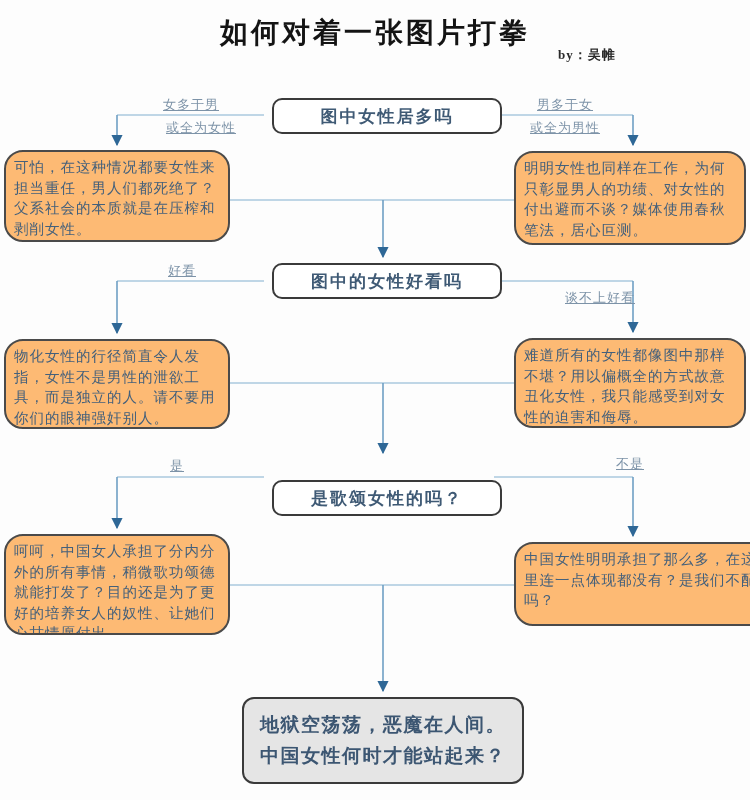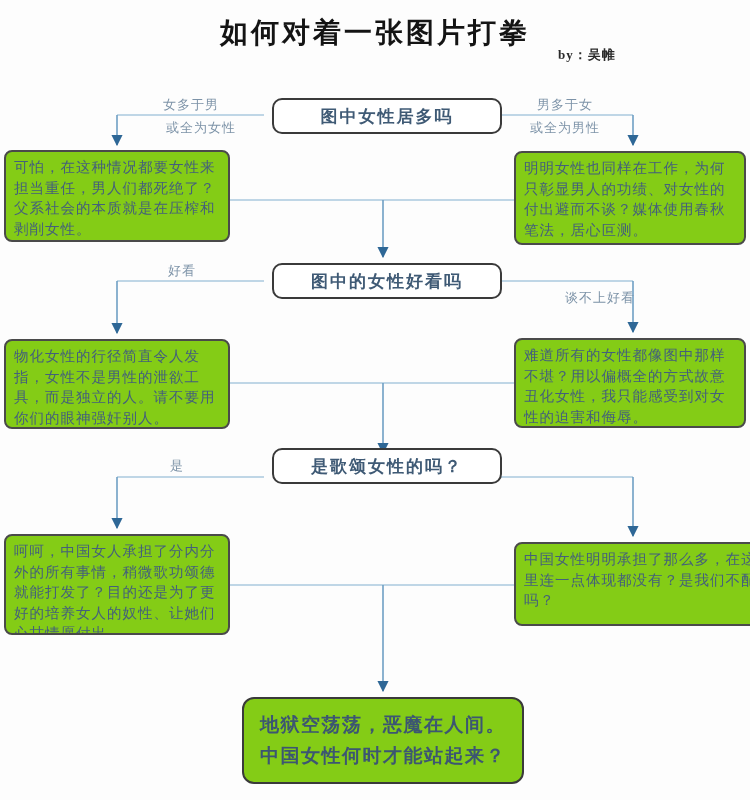--- a/index.html
+++ b/index.html
@@ -12,28 +12,28 @@
   .arrowhead-fill { fill:var(--arrowhead,#2e6796); }
   .title { position:absolute; top:14px; left:0; width:100%; text-align:center;
            font-family:"Liberation Serif",serif; font-weight:bold; font-size:28px;
            letter-spacing:3px; color:#141414; }
   .byline { position:absolute; top:46px; left:558px; font-family:"Liberation Serif",serif;
             font-weight:bold; font-size:13px; color:#2b2b2b; letter-spacing:1px; }
   .decision { position:absolute; width:230px; height:36px; border:2.5px solid #3a3a3a;
               border-radius:10px; background:#fff; display:flex; align-items:center;
               justify-content:center; font-weight:bold; font-size:17px; letter-spacing:2px;
               color:var(--decision-text,#3f5a75); z-index:2;margin-left:8px; }
-  .response { position:absolute; border:2px solid #4a4a4a; border-radius:8px; background:#84cc16;
+  .response { position:absolute; border:2px solid #4a4a4a; border-radius:19px; background:#fdba74;
               padding:5px 8px; font-family:"Liberation Serif",serif; font-size:14.5px;
               line-height:1.42; letter-spacing:1px; color:var(--response-text,#44607b);
               overflow:hidden; z-index:2; }
   .branch-label { position:absolute; text-align:center; font-family:"Liberation Serif",serif;
-                  font-size:13px; letter-spacing:1px; color:var(--label-text,#7d93a8); z-index:3; }
+                  font-size:13px; letter-spacing:1px; color:var(--label-text,#7d93a8); z-index:3;text-decoration:underline; }
   .conclusion { position:absolute; left:242px; top:697px; width:282px; height:87px;
-                border:2px solid #3a3a3a; border-radius:12px; background:#84cc16; display:flex;
+                border:2px solid #3a3a3a; border-radius:12px; background:#e5e5e5; display:flex;
                 flex-direction:column; align-items:center; justify-content:center; gap:5px;
                 font-weight:bold; font-size:19px; letter-spacing:1.5px;
                 color:var(--conclusion-text,#3c5672); z-index:2; }
 </style>
 </head>
 <body>
 
 <div class="canvas">
 
   <svg class="wires" width="750" height="800" viewBox="0 0 750 800" xmlns="http://www.w3.org/2000/svg">
@@ -70,33 +70,34 @@
 
   <div class="title">如何对着一张图片打拳</div>
   <div class="byline">by：吴帷</div>
 
   <div class="decision" style="left:264px; top:98px;">
     <span>图中女性居多吗</span>
   </div>
   <div class="decision" style="left:264px; top:263px;">
     <span>图中的女性好看吗</span>
   </div>
-  <div class="decision" style="left:264px; top:448px;">
+  <div class="decision" style="left:264px; top:480px;">
     <span>是歌颂女性的吗？</span>
   </div>
 
   <div class="branch-label" style="left:117px; top:96px; width:148px;">女多于男</div>
   <div class="branch-label" style="left:127px; top:119px; width:148px;">或全为女性</div>
   <div class="branch-label" style="left:495px; top:96px; width:140px;">男多于女</div>
   <div class="branch-label" style="left:495px; top:119px; width:140px;">或全为男性</div>
 
   <div class="branch-label" style="left:117px; top:262px; width:130px;">好看</div>
   <div class="branch-label" style="left:520px; top:261px; width:160px;margin-top:28px;">谈不上好看</div>
 
   <div class="branch-label" style="left:117px; top:457px; width:120px;">是</div>
+  <div class="branch-label" style="left:560px; top:455px; width:140px;">不是</div>
 
   <div class="response" style="left:4px; top:150px; width:226px; height:92px;">
     <span>可怕，在这种情况都要女性来担当重任，男人们都死绝了？父系社会的本质就是在压榨和剥削女性。</span>
   </div>
   <div class="response" style="left:4px; top:339px; width:226px; height:90px;">
     <span>物化女性的行径简直令人发指，女性不是男性的泄欲工具，而是独立的人。请不要用你们的眼神强奸别人。</span>
   </div>
   <div class="response" style="left:514px; top:151px; width:232px; height:94px;">
     <span>明明女性也同样在工作，为何只彰显男人的功绩、对女性的付出避而不谈？媒体使用春秋笔法，居心叵测。</span>
   </div>

